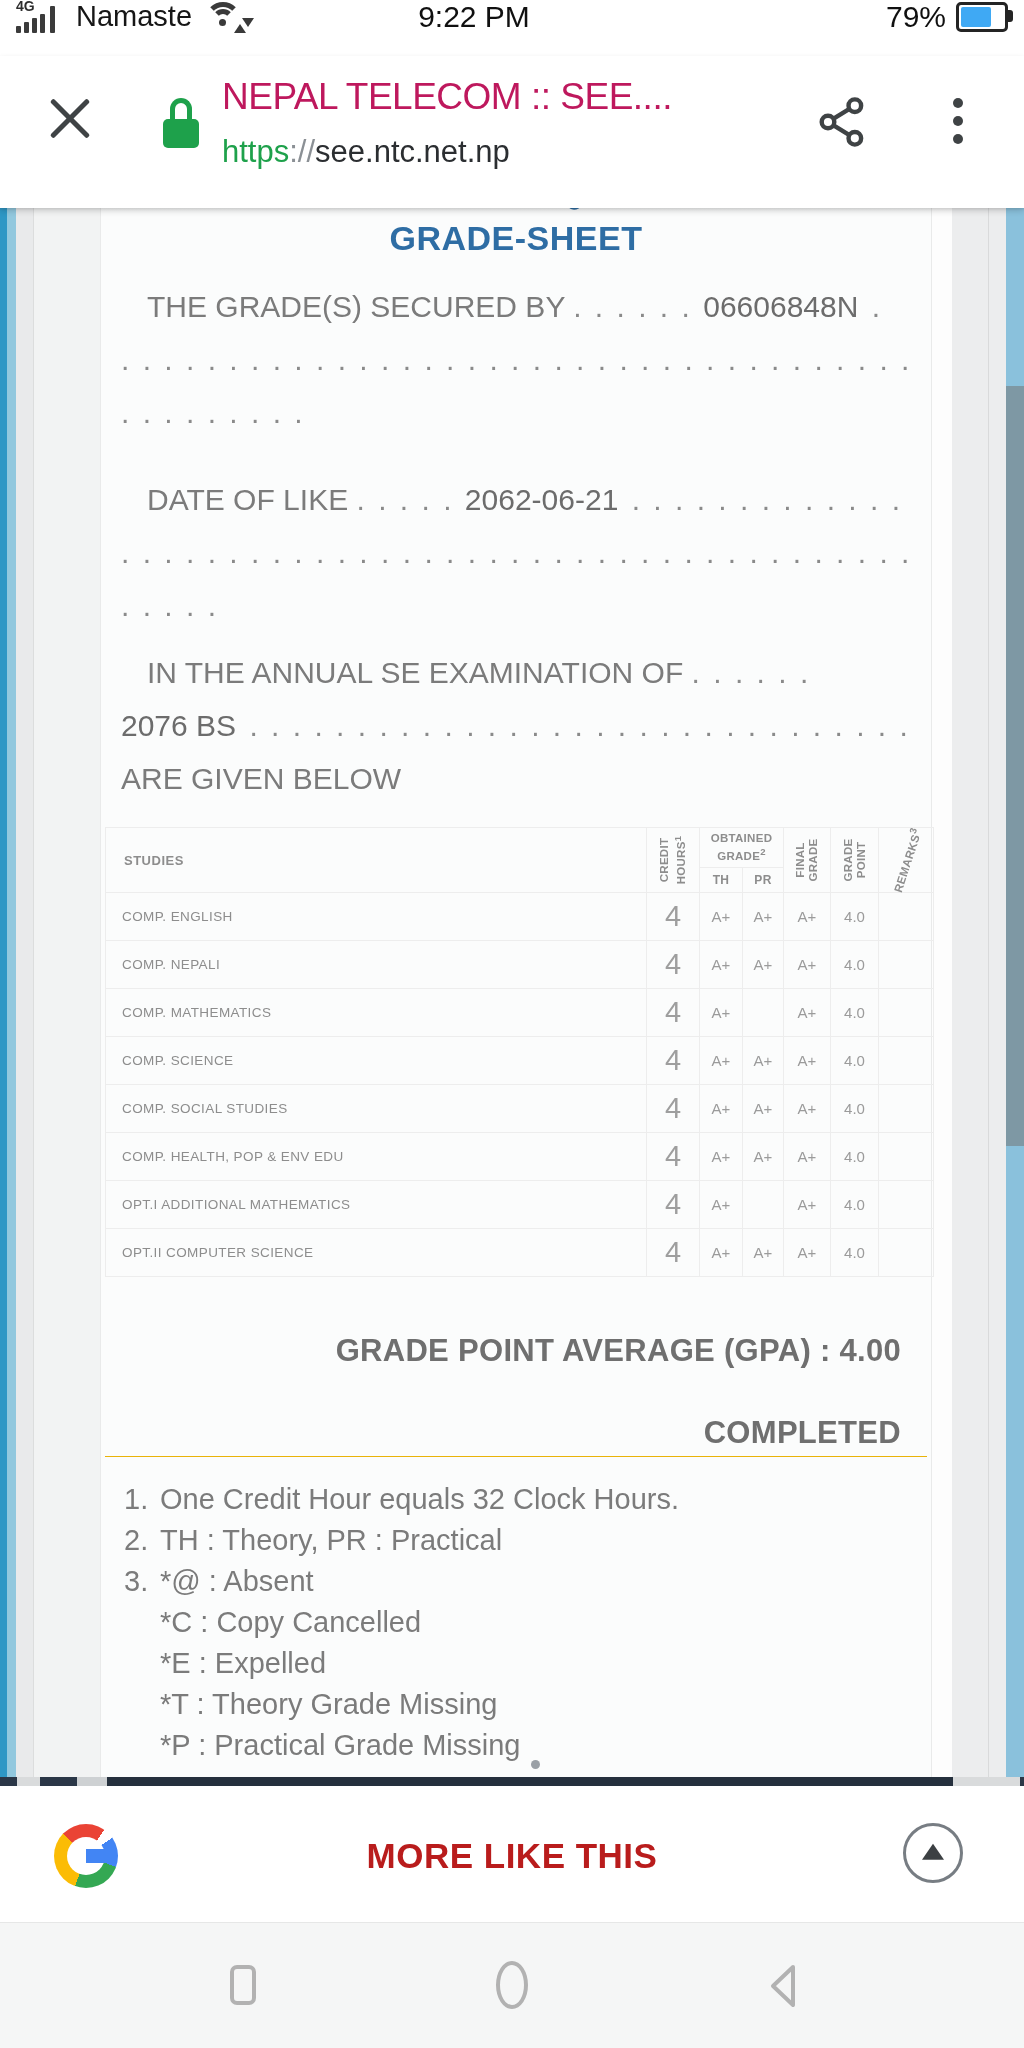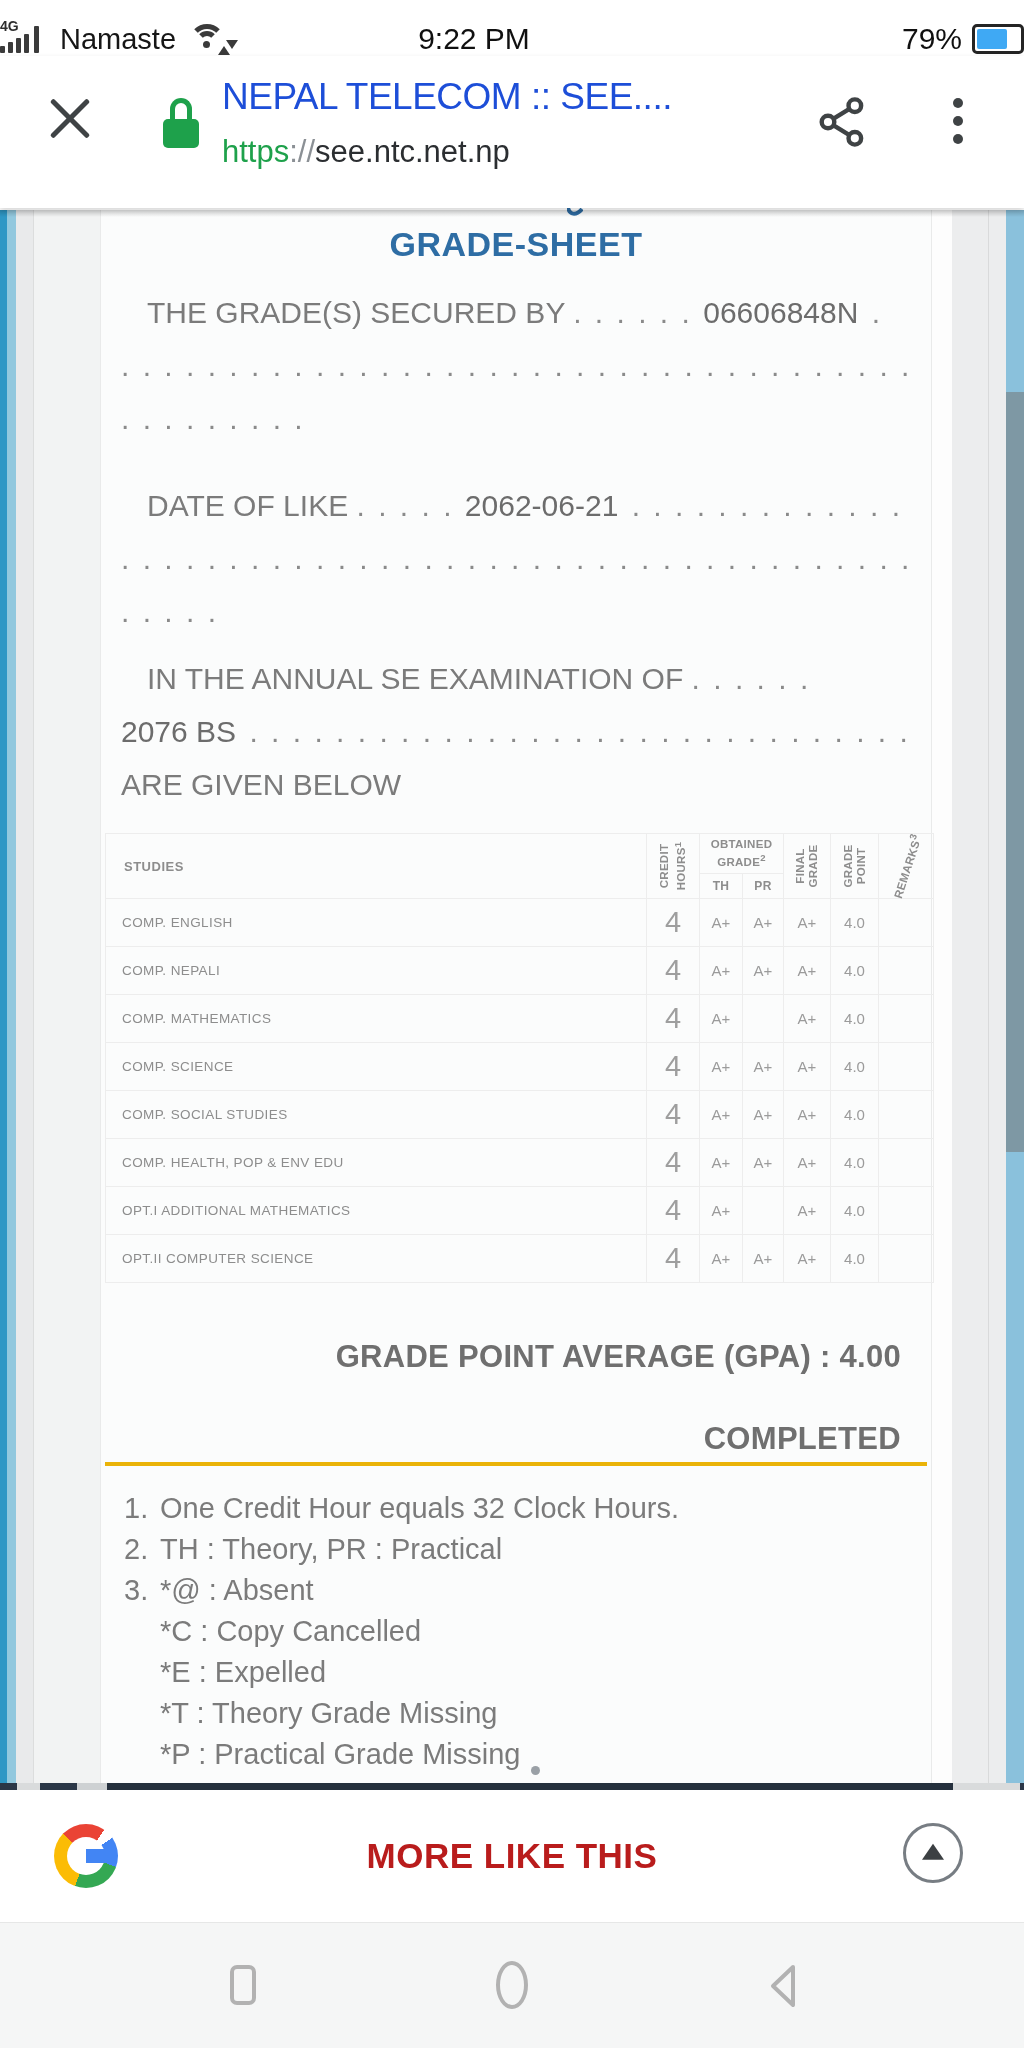--- a/index.html
+++ b/index.html
@@ -1,21 +1,21 @@
 <!DOCTYPE html>
 <html><head>
 <meta charset="utf-8">
 <style>
   html,body{margin:0;padding:0;background:#fff}
   .phone{position:relative;width:1024px;height:2048px;background:#fff;overflow:hidden;
          font-family:"Liberation Sans",sans-serif}
 
   
   .status-bar{position:absolute;top:0;left:0;width:100%;height:56px;background:#fff;
-              display:flex;align-items:flex-end;padding:0 0;box-sizing:border-box}
+              display:flex;align-items:flex-start;padding:0 16px;box-sizing:border-box}
   .sig{position:relative;width:58px;height:36px;flex:0 0 auto}
   .sig-4g{position:absolute;top:-2px;left:0;font-size:14px;font-weight:bold;color:#2e2e2e}
   .sig-bars{position:absolute;bottom:3px;left:0;display:flex;align-items:flex-end;gap:3px}
   .sig-bars i{display:block;width:5px;background:#3b3b3b;border-radius:1px}
   .carrier{font-size:29px;color:#161616;margin-left:2px}
   .wifi{position:relative;width:52px;height:34px;margin-left:12px}
   .wifi i{position:absolute;left:17px;border:5px solid transparent;border-top-color:#3a3a3a;border-radius:50%}
   .wifi .w1{width:26px;height:26px;left:1px;top:2px}
   .wifi .w2{width:12px;height:12px;left:8px;top:9px}
   .wifi .wdot{position:absolute;left:15px;top:19px;width:7px;height:7px;background:#3a3a3a;border-radius:50%}
@@ -31,30 +31,30 @@
 
   
   .hdr{position:absolute;top:56px;left:0;width:100%;height:152px;background:#fff;z-index:6;
        box-shadow:0 3px 6px rgba(0,0,0,.16)}
   .x-btn{position:absolute;left:44px;top:36px;width:52px;height:52px;cursor:pointer}
   .x-btn span{position:absolute;top:24px;left:0;width:100%;height:5px;background:#3f4345;border-radius:2px}
   .x-btn .a{transform:rotate(45deg)}.x-btn .b2{transform:rotate(-45deg)}
   .lock{position:absolute;left:163px;top:42px;width:36px;height:50px}
   .lock-sh{position:absolute;top:0;left:7px;width:12px;height:18px;border:5px solid #1ea14b;border-bottom:none;border-radius:11px 11px 0 0}
   .lock-bd{position:absolute;bottom:0;left:0;width:36px;height:29px;background:#1ea14b;border-radius:5px}
-  .ttl{position:absolute;left:222px;top:20px;font-size:37px;color:#1d4ed8;letter-spacing:-.5px;white-space:nowrap}
+  .ttl{position:absolute;left:222px;top:20px;font-size:37px;color:#be185d;letter-spacing:-.5px;white-space:nowrap}
   .url{position:absolute;left:222px;top:78px;font-size:31px;white-space:nowrap}
   .u-s{color:#1ea14b}.u-sep{color:#8b9095}.u-h{color:#2b2e31}
   .share{position:absolute;left:814px;top:38px;width:56px;height:56px;cursor:pointer}
   .kebab{position:absolute;left:946px;top:40px;width:24px;height:52px;cursor:pointer}
   .kebab i{position:absolute;left:7px;width:10px;height:10px;background:#3f4345;border-radius:50%}
   .kebab .k1{top:2px}.kebab .k2{top:20px}.kebab .k3{top:38px}
 
   
-  .content{position:absolute;top:210px;left:0;width:1024px;height:1582px;background:#fca5a5}
+  .content{position:absolute;top:204px;left:0;width:1024px;height:1582px;background:#fca5a5}
   .topshade{position:absolute;top:0;left:0;width:100%;height:7px;z-index:4;
             background:linear-gradient(rgba(0,0,0,.14),rgba(0,0,0,0))}
   .stripe-dark{position:absolute;left:0;top:0;width:7px;height:1573px;background:#2e97c5}
   .stripe-light{position:absolute;left:7px;top:0;width:9px;height:1573px;background:#92c8de}
   .col-gray-l{position:absolute;left:16px;top:0;width:17px;height:1573px;background:#e9eaeb;border-right:1px solid #dcdddd}
   .col-light-l{position:absolute;left:34px;top:0;width:66px;height:1573px;background:#f2f3f3}
   .col-white-r{position:absolute;left:932px;top:0;width:20px;height:1573px;background:#fdfdfd}
   .col-gray-r{position:absolute;left:952px;top:0;width:54px;height:1573px;background:#ecedee;border-right:1px solid #d9dadb}
   .col-gray-r::after{content:"";position:absolute;left:36px;top:0;width:1px;height:100%;background:#d9dadb}
   .scroll-col{position:absolute;left:1006px;top:0;width:18px;height:1573px;background:#8ac1dc}
@@ -81,21 +81,21 @@
   .rot{position:absolute;left:50%;top:50%;transform:translate(-50%,-50%) rotate(-90deg);
        width:62px;text-align:center;line-height:13px;white-space:normal}
   .rot-d{transform:translate(-50%,-50%) rotate(-72deg);white-space:nowrap;width:auto}
   .obt{text-align:center;line-height:13px;padding:2px 4px!important}
   .sub-th{text-align:center;font-size:12px!important}
   .grades-table tbody tr{height:48px}
   .grades-table tbody td{text-align:center;color:#9b9b9b;font-size:15px}
   .grades-table td.subj{text-align:left;padding-left:16px;font-size:13.5px;color:#8d8d8d;letter-spacing:.4px}
   .grades-table td.cr{font-size:29px;color:#9e9e9e}
 
-  .summary{position:relative;height:179px;margin:0 -16px 0 -16px;border-bottom:4px solid #eab308}
+  .summary{position:relative;height:179px;margin:0 -16px 0 -16px;border-bottom:1px solid #eab308}
   .gpa-line{position:absolute;right:26px;top:56px;font-size:31px;font-weight:bold;color:#6f6f6f;letter-spacing:.3px}
   .completed{position:absolute;right:26px;top:138px;font-size:31px;font-weight:bold;color:#6f6f6f;letter-spacing:.3px}
 
   .foot{margin:0 -16px;padding:22px 0 0 19px;font-size:29px;color:#7b7b7b}
   .fline{display:flex;line-height:41px}
   .fmark{flex:0 0 36px}
 
   .dot-mark{position:absolute;left:531px;top:1556px;width:9px;height:9px;border-radius:50%;background:#9aa0a6}
   .strip{position:absolute;left:0;top:1573px;width:100%;height:9px;display:flex}
   .strip div{height:100%}

